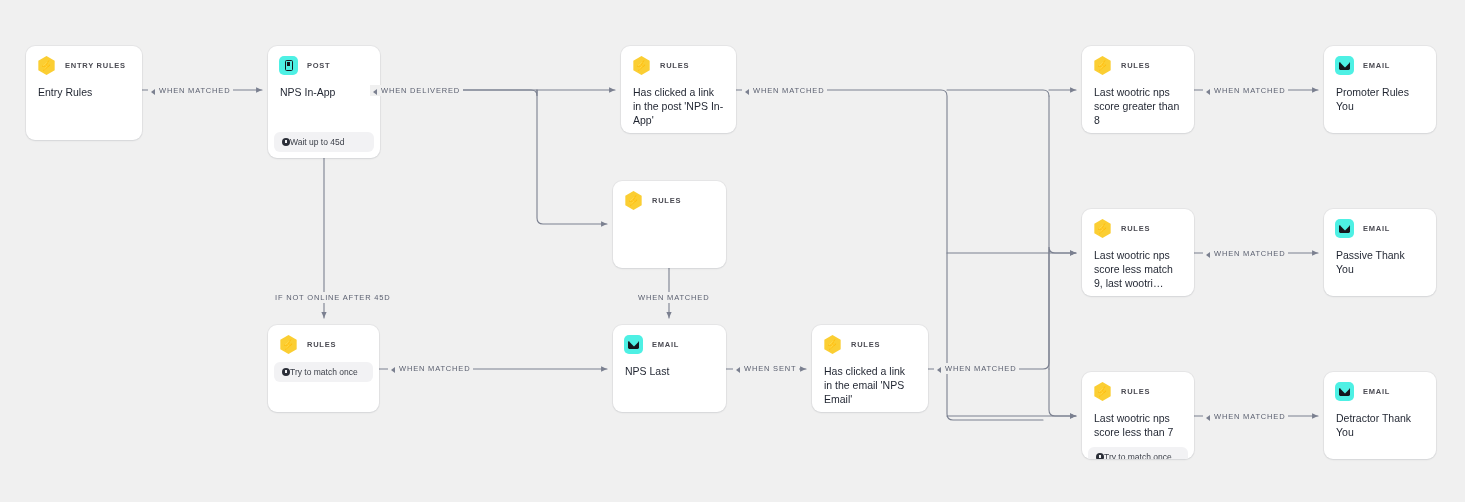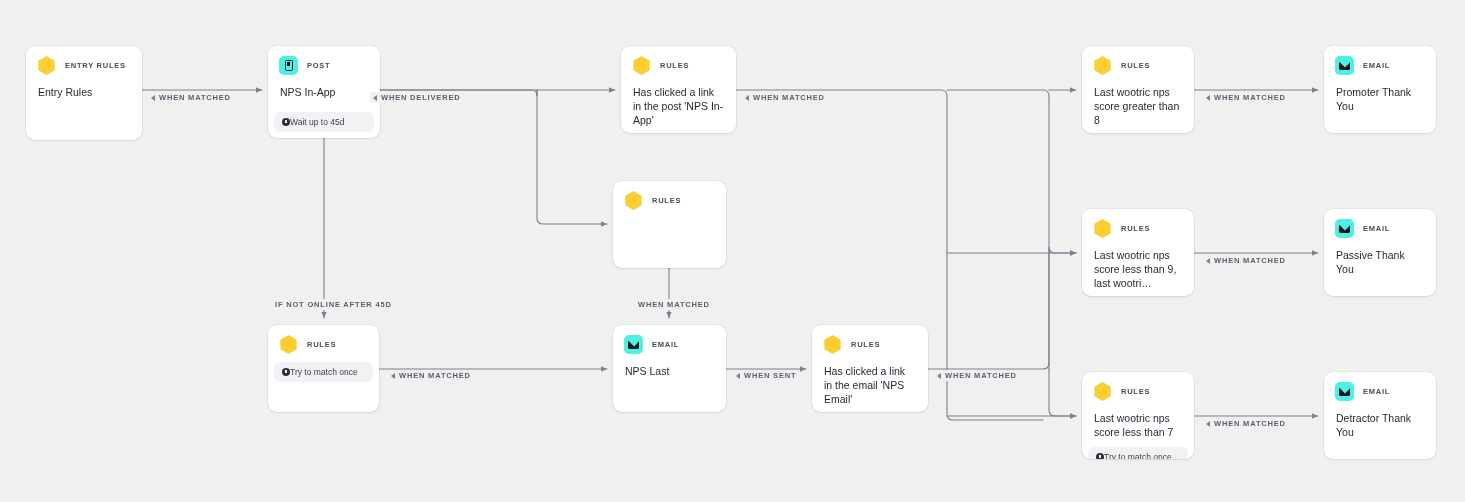--- a/index.html
+++ b/index.html
@@ -121,31 +121,30 @@
     left: 50%; top: -2.6px;
     width: 7px; height: 7px;
     background: #4ef0e4;
     transform: translateX(-50%) rotate(45deg);
   }
 
   
   .elabel {
     position: absolute;
     display: flex;
-    align-items: center;
+    align-items: flex-end;
     gap: 4px;
     font-size: 7.5px;
     letter-spacing: .11em;
-    font-weight: 700;
+    font-weight: 400;
     color: #5b6070;
     text-transform: uppercase;
     white-space: nowrap;
     background: #f0f0f0;
     padding: 1px 3px;
-    margin-top: 7px;
   }
   .elabel.plain { gap: 0; }
   .tick {
     width: 0; height: 0;
     border-top: 3px solid transparent;
     border-bottom: 3px solid transparent;
     border-right: 4px solid #7b8090;
     flex: 0 0 4px;
   }
 </style>
@@ -198,21 +197,21 @@
         <div class="node-head">
           <div class="node-icon">
             <span class="hex">
               <span class="bolt">⚡</span>
             </span>
           </div>
           <div class="node-kind">ENTRY RULES</div>
         </div>
         <div class="node-title">Entry Rules</div>
       </div>
-      <div class="node" style="left: 268px; top: 46px; width: 112px; height: 92px;">
+      <div class="node" style="left: 268px; top: 46px; width: 112px; height: 112px;">
         <div class="node-head">
           <div class="node-icon">
             <span class="sq">
               <span class="device"></span>
             </span>
           </div>
           <div class="node-kind">POST</div>
         </div>
         <div class="node-title">NPS In-App</div>
         <div class="node-foot">
@@ -290,21 +289,21 @@
       </div>
       <div class="node" style="left: 1082px; top: 209px; width: 112px; height: 87px;">
         <div class="node-head">
           <div class="node-icon">
             <span class="hex">
               <span class="bolt">⚡</span>
             </span>
           </div>
           <div class="node-kind">RULES</div>
         </div>
-        <div class="node-title">Last wootric nps score less than 9, last wootri…</div>
+        <div class="node-title">Last wootric nps score less match 9, last wootri…</div>
       </div>
       <div class="node" style="left: 1082px; top: 372px; width: 112px; height: 87px;">
         <div class="node-head">
           <div class="node-icon">
             <span class="hex">
               <span class="bolt">⚡</span>
             </span>
           </div>
           <div class="node-kind">RULES</div>
         </div>
@@ -316,21 +315,21 @@
       </div>
       <div class="node" style="left: 1324px; top: 46px; width: 112px; height: 87px;">
         <div class="node-head">
           <div class="node-icon">
             <span class="sq">
               <span class="envelope"></span>
             </span>
           </div>
           <div class="node-kind">EMAIL</div>
         </div>
-        <div class="node-title">Promoter Thank You</div>
+        <div class="node-title">Promoter Rules You</div>
       </div>
       <div class="node" style="left: 1324px; top: 209px; width: 112px; height: 87px;">
         <div class="node-head">
           <div class="node-icon">
             <span class="sq">
               <span class="envelope"></span>
             </span>
           </div>
           <div class="node-kind">EMAIL</div>
         </div>

